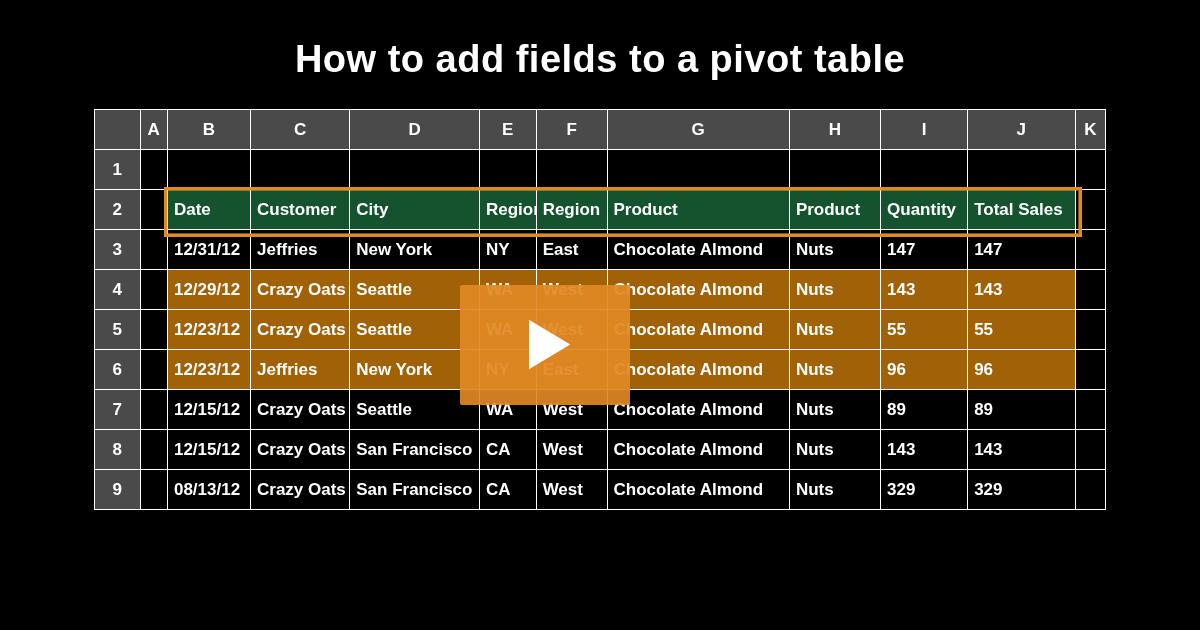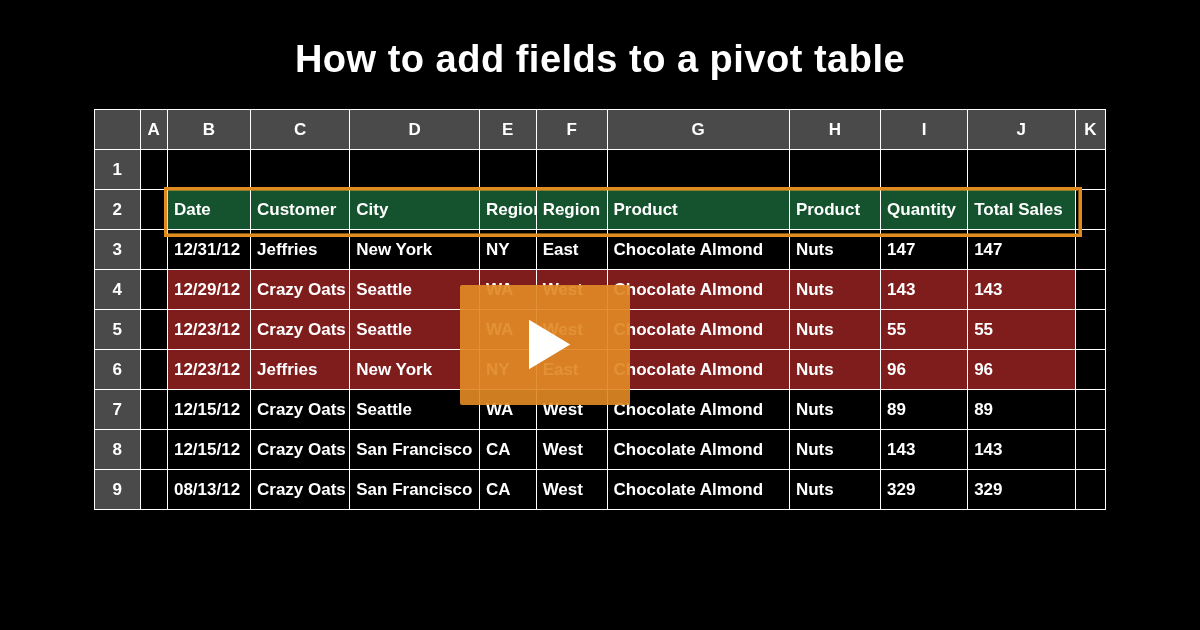--- a/index.html
+++ b/index.html
@@ -7,21 +7,21 @@
   .title{text-align:center;font-size:38px;font-weight:700;letter-spacing:.5px;padding:38px 0 28px}
   .sheet-area{position:relative;margin:0 94px}
   table.sheet{border-collapse:collapse;width:100%;table-layout:fixed}
   table.sheet td,table.sheet th{border:1px solid #fff;height:39px;padding:0 6px;font-size:17px;white-space:nowrap;overflow:hidden;text-overflow:clip;vertical-align:middle;font-weight:700}
   
   .colhdr,.rowhdr{background:#4a4a4a;color:#fff;text-align:center;font-weight:700;font-size:20px}
   .rowhdr{text-align:center}
   
   .fieldhdr{background:#14532d;color:#fff;font-weight:700}
   
-  .band{background:#7f1d1d}
+  .band{background:#a16207}
   
   .plain{background:#000}
   
   .num{text-align:left;padding-right:10px}
   
   .hl{position:absolute;border:3px solid #e08a1f;box-shadow:0 0 0 1px rgba(255,170,40,.5) inset;pointer-events:none}
   
   .play{position:absolute;width:170px;height:120px;background:rgba(223,137,36,.92);border-radius:2px;display:flex;align-items:center;justify-content:center;cursor:pointer}
   .play svg{width:55px;height:65px;fill:#fff}
   

